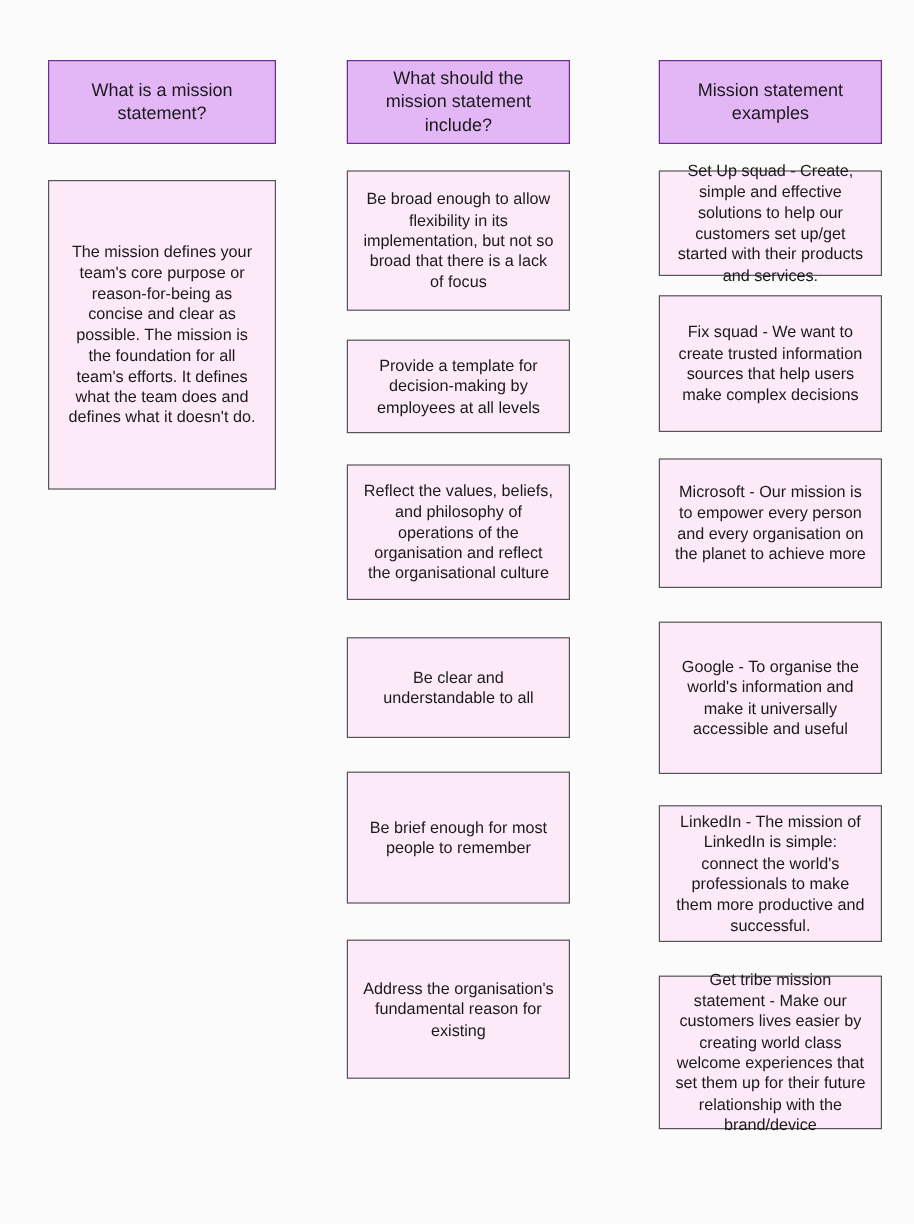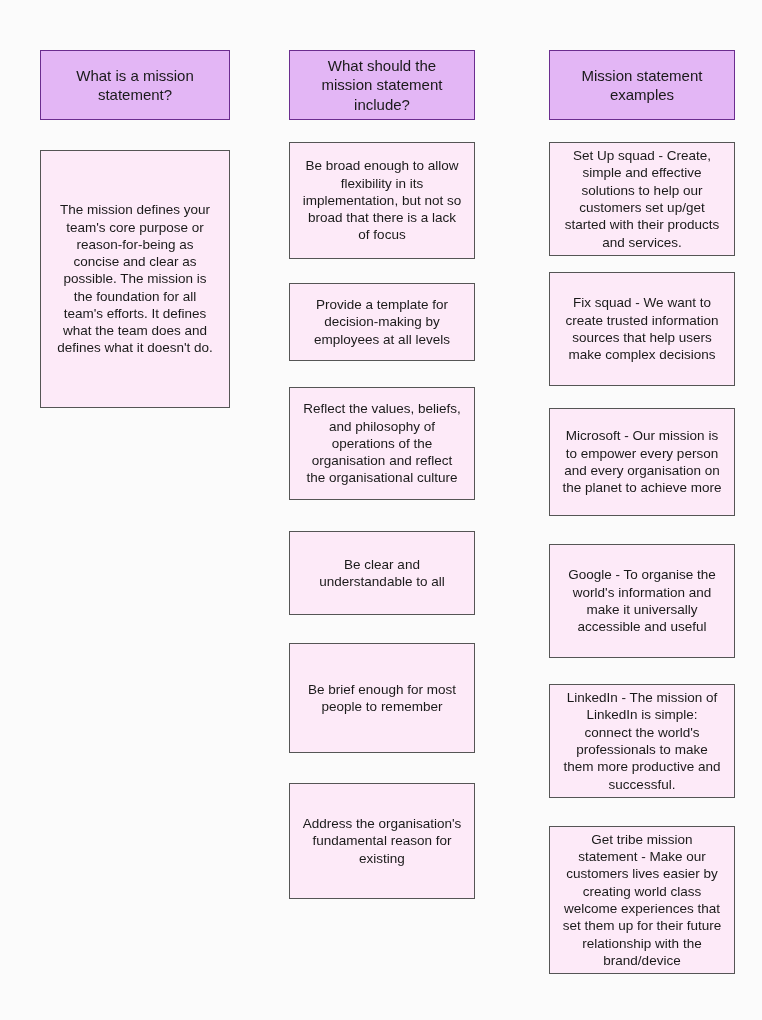--- a/index.html
+++ b/index.html
@@ -59,26 +59,26 @@
   .col-2 .c0 { height: 117px; }
   .col-2 .c1 { height: 78px; margin-top: 24px; }
   .col-2 .c2 { height: 113px; margin-top: 26px; }
   .col-2 .c3 { height: 84px; margin-top: 31px; }
   .col-2 .c4 { height: 110px; margin-top: 28px; }
   .col-2 .c5 { height: 116px; margin-top: 30px; }
 
   
   .col-3 .header-card { height: 70px; margin-top: 50px; }
   .col-3 .body-card { margin-top: 22px; }
-  .col-3 .d0 { height: 114px; }
+  .col-3 .d0 { height: 88px; }
   .col-3 .d1 { height: 114px; margin-top: 16px; }
   .col-3 .d2 { height: 108px; margin-top: 22px; }
-  .col-3 .d3 { height: 114px; margin-top: 28px; justify-content: center; }
+  .col-3 .d3 { height: 127px; margin-top: 28px; justify-content: center; }
   .col-3 .d4 { height: 114px; margin-top: 26px; }
-  .col-3 .d5 { height: 148px; margin-top: 28px; }
+  .col-3 .d5 { height: 128px; margin-top: 28px; }
 
   .card span { display: block; }
 </style>
 </head>
 <body>
 
 <div class="board">
 
   <div class="column col-1">
     <div class="card header-card">

